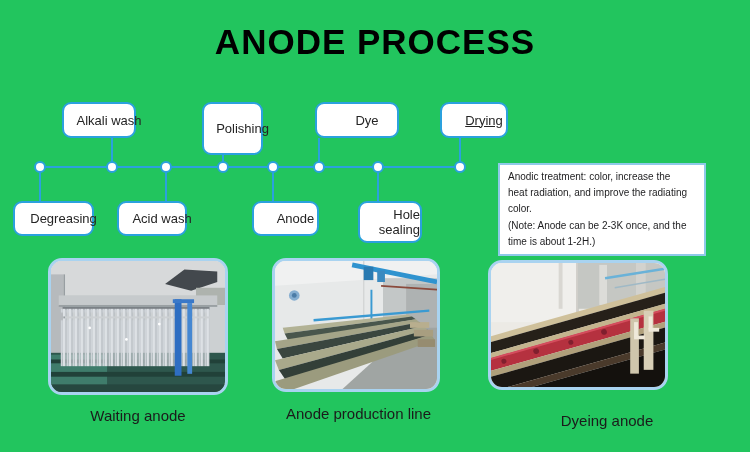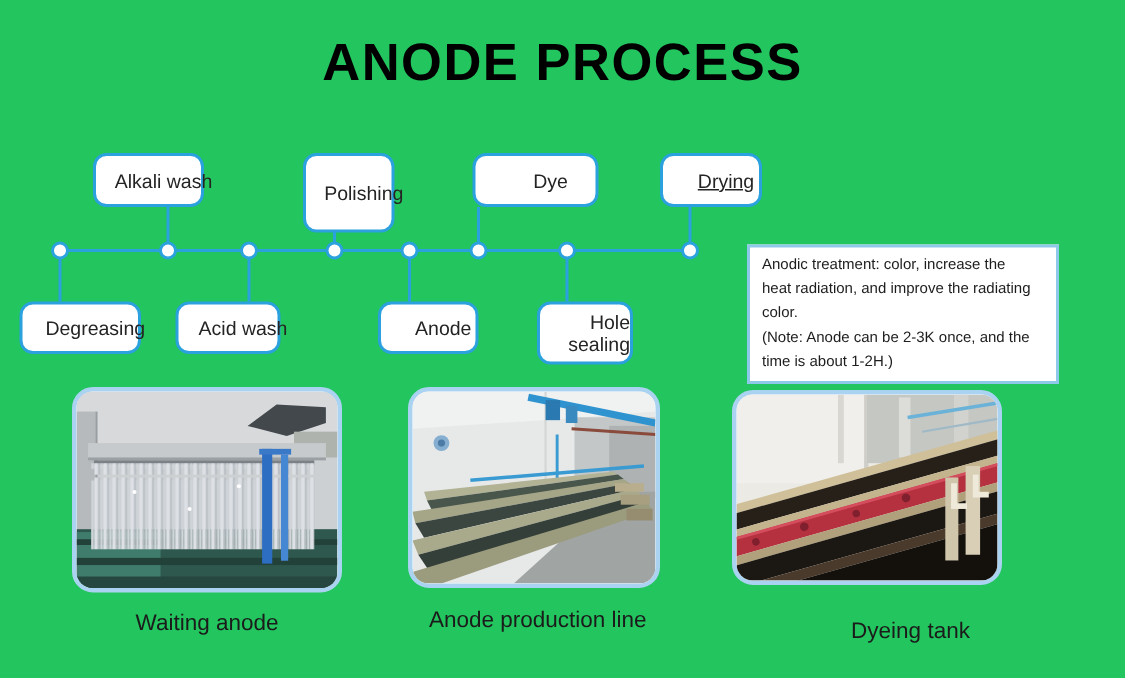--- a/index.html
+++ b/index.html
@@ -175,15 +175,15 @@
       <rect x="144" y="58" width="9" height="58" fill="#cfc6ac"></rect>
       <rect x="148" y="62" width="4" height="16" fill="#efe9da"></rect>
       <rect x="148" y="76" width="11" height="4" fill="#efe9da"></rect>
       <rect x="163" y="56" width="4" height="14" fill="#efe9da"></rect>
       <rect x="163" y="68" width="11" height="4" fill="#efe9da"></rect>
     </svg>
   </div>
 
   <div class="caption" style="left:48px;top:407px;width:180px;">Waiting anode</div>
   <div class="caption" style="left:266px;top:405px;width:185px;text-align:center;">Anode production line</div>
-  <div class="caption" style="left:517px;top:412px;width:180px;">Dyeing tank</div>
+  <div class="caption" style="left:517px;top:412px;width:180px;">Dyeing anode</div>
 
 </div>
 
 </body></html>

